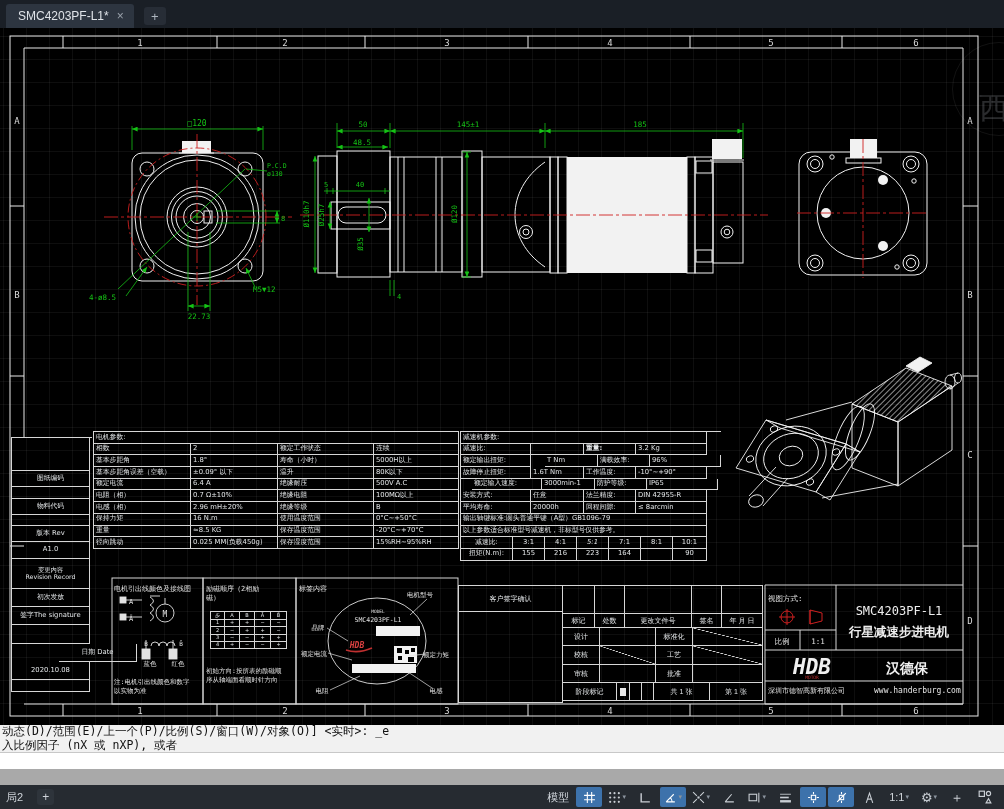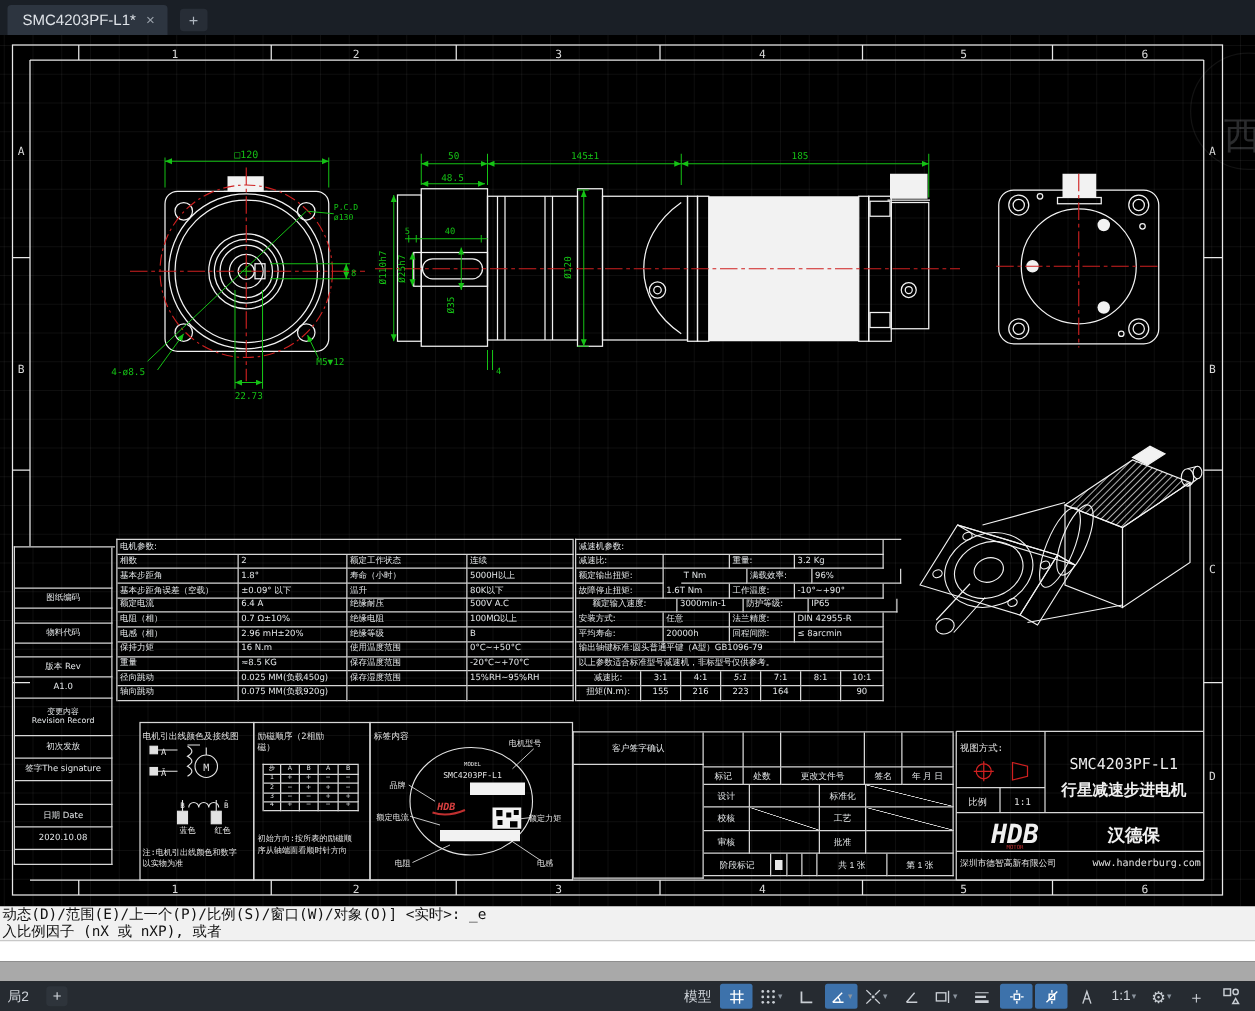--- a/index.html
+++ b/index.html
@@ -386,35 +386,29 @@
           <div class="tcell" style="width: 87px; height: 11.7px;">≈8.5 KG</div>
           <div class="tcell" style="width: 96px; height: 11.7px;">保存温度范围</div>
           <div class="tcell" style="width: 85px; height: 11.7px;">-20°C~+70°C</div>
         </div>
         <div class="trow">
           <div class="tcell" style="width: 97px; height: 11.7px;">径向跳动</div>
           <div class="tcell" style="width: 87px; height: 11.7px;">0.025 MM(负载450g)</div>
           <div class="tcell" style="width: 96px; height: 11.7px;">保存湿度范围</div>
           <div class="tcell" style="width: 85px; height: 11.7px;">15%RH~95%RH</div>
         </div>
-        <div class="trow">
-          <div class="tcell" style="width: 97px; height: 11.7px;">轴向跳动</div>
-          <div class="tcell" style="width: 87px; height: 11.7px;">0.075 MM(负载920g)</div>
-          <div class="tcell" style="width: 96px; height: 11.7px;"></div>
-          <div class="tcell" style="width: 85px; height: 11.7px;"></div>
-        </div>
       </div>
     <div id="reducer-table" class="cadtable" style="left:460px;top:403px;">
         <div class="trow">
           <div class="tcell" style="width: 246px; height: 11.7px;">减速机参数:</div>
         </div>
         <div class="trow">
           <div class="tcell" style="width: 70px; height: 11.7px;">减速比:</div>
           <div class="tcell" style="width: 53px; height: 11.7px;"></div>
-          <div class="tcell" style="width: 52px; height: 11.7px;">重量:</div>
+          <div class="tcell" style="width: 52px; height: 11.7px; font-weight: bold;">重量:</div>
           <div class="tcell" style="width: 71px; height: 11.7px;">3.2 Kg</div>
         </div>
         <div class="trow">
           <div class="tcell" style="width: 70px; height: 11.7px;">额定输出扭矩:</div>
           <div class="tcell" style="width: 53px; height: 11.7px; margin-left: 14px;">T  Nm</div>
           <div class="tcell" style="width: 52px; height: 11.7px;">满载效率:</div>
           <div class="tcell" style="width: 71px; height: 11.7px;">96%</div>
         </div>
         <div class="trow">
           <div class="tcell" style="width: 70px; height: 11.7px;">故障停止扭矩:</div>
@@ -471,21 +465,21 @@
         <div class="tcell ctr rev-cell" style="width: 78px; height: 12px;"></div>
         <div class="tcell ctr rev-cell" style="width: 78px; height: 16px;">物料代码</div>
         <div class="tcell ctr rev-cell" style="width: 78px; height: 11px;"></div>
         <div class="tcell ctr rev-cell" style="width: 78px; height: 16px;">版本 Rev</div>
         <div class="tcell ctr rev-cell" style="width: 78px; height: 17px;">A1.0</div>
         <div class="tcell ctr rev-cell" style="width: 78px; height: 30px; font-size: 6.3px;">变更内容
 Revision Record</div>
         <div class="tcell ctr rev-cell" style="width: 78px; height: 18px;">初次发放</div>
         <div class="tcell ctr rev-cell" style="width: 78px; height: 18px;">签字The signature</div>
         <div class="tcell ctr rev-cell" style="width: 78px; height: 19px;"></div>
-        <div class="tcell ctr rev-cell" style="width: 78px; height: 18px;">日期 Date</div>
+        <div class="tcell ctr rev-cell" style="width: 78px; height: 18px; margin-left: 47px;">日期 Date</div>
         <div class="tcell ctr rev-cell" style="width: 78px; height: 18px;">2020.10.08</div>
         <div class="tcell ctr rev-cell" style="width: 78px; height: 12px;"></div>
       </div>
     <div id="excitation-table" class="cadtable" style="left:210px;top:583px;">
         <div class="trow">
           <div class="tcell ctr" style="width: 14px; height: 8px; font-size: 5px;">步</div>
           <div class="tcell ctr" style="width: 15px; height: 8px; font-size: 5px;">A</div>
           <div class="tcell ctr" style="width: 15px; height: 8px; font-size: 5px;">B</div>
           <div class="tcell ctr" style="width: 16px; height: 8px; font-size: 5px;">Ā</div>
           <div class="tcell ctr" style="width: 16px; height: 8px; font-size: 5px;">B̄</div>

